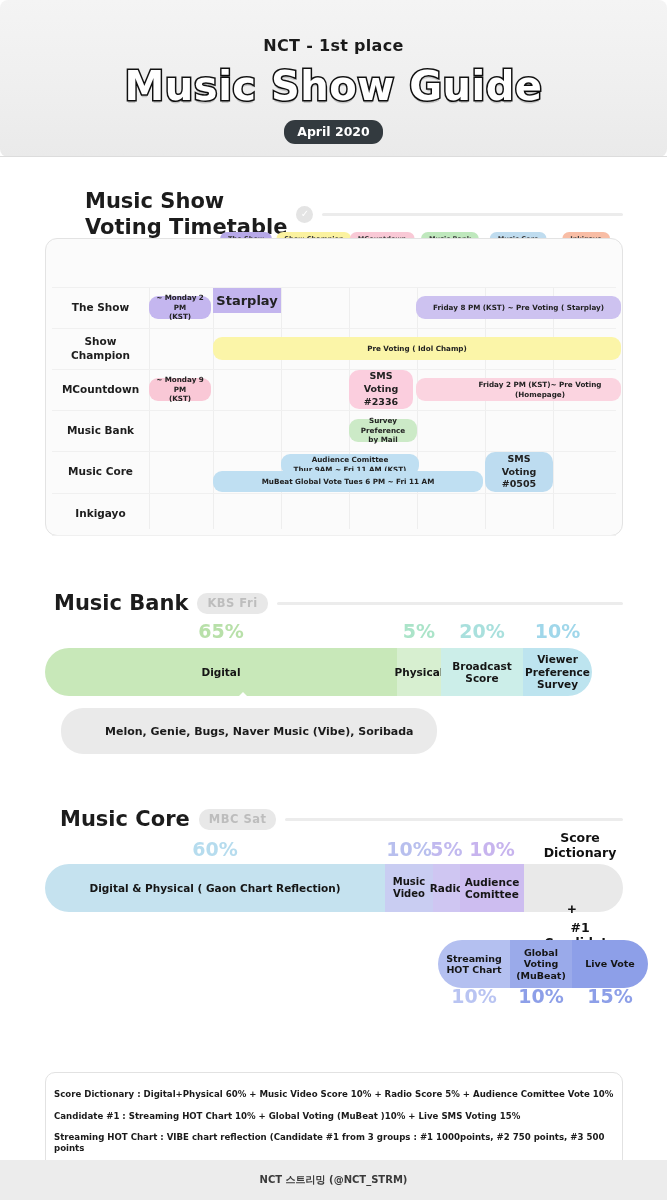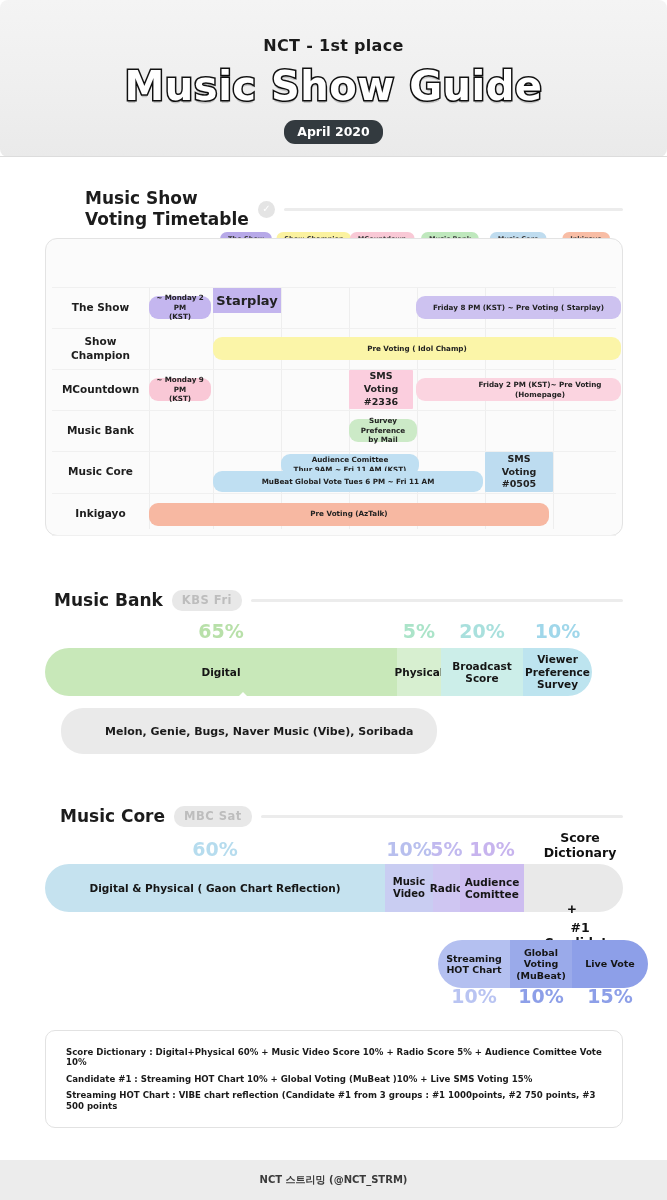--- a/index.html
+++ b/index.html
@@ -36,21 +36,21 @@
     background: #333a3f; color: #fff;
     font-size: 12.5px; font-weight: 700;
     padding: 4px 13px 5px; border-radius: 11px;
     font-family: "DejaVu Sans", sans-serif;
   }
   .hero-rule { position:absolute; left:0; bottom:0; width:667px; height:1px; background:#dcdcdc; }
 
   
   .sec-head { position: absolute; display: flex; align-items: center; gap: 9px; }
   .sec-head .t1 {
-    font-size: 17px; font-weight: 800; color: #1c1c1c; line-height: 1.25;
+    font-size: 21px; font-weight: 800; color: #1c1c1c; line-height: 1.25;
     font-family: "DejaVu Sans", sans-serif; white-space: pre-line;
   }
   .sec-head .pill {
     background: #e8e8e8; color: #bdbdbd; font-size: 11.5px; font-weight: 800;
     border-radius: 10px; padding: 3px 10px 4px; font-family: "DejaVu Sans", sans-serif;
     letter-spacing:.5px;
   }
   .sec-head .line { height: 3px; background: #ececec; border-radius: 2px; flex: 1; }
   .sec-head .check {
     width: 17px; height: 17px; border-radius: 50%; background: #e4e4e4;
@@ -87,21 +87,21 @@
     position: absolute; left: 6px; width: 97px; text-align: center;
     font-size: 10.5px; font-weight: 800; color: #1d1d1d; line-height: 1.25;
     font-family: "DejaVu Sans", sans-serif; white-space: pre-line;
   }
   .bar {
     position: absolute; display: flex; align-items: center; justify-content: center;
     text-align: center; font-size: 7.2px; font-weight: 800; color: #222;
     border-radius: 9px; line-height: 1.35; padding: 0 5px;
     font-family: "DejaVu Sans", sans-serif; white-space: pre-line;
   }
-  .bar.rect { border-radius: 1px; font-size: 9.5px; }
+  .bar.rect { border-radius: 10px; font-size: 9.5px; }
   .bar.big { font-size: 13px; border-radius: 0; }
 
   
   .bd-bar {
     position: absolute; height: 48px; border-radius: 24px; overflow: hidden;
     display: flex;
   }
   .bd-seg {
     display: flex; align-items: center; justify-content: center; text-align: center;
     font-size: 10.5px; font-weight: 800; color: #151515; line-height: 1.18;
@@ -125,23 +125,23 @@
   }
   .sidelabel {
     position: absolute; text-align: center; font-size: 12.5px; font-weight: 800;
     color: #111; line-height: 1.2; font-family: "DejaVu Sans", sans-serif;
     white-space: pre-line; transform: translateX(-50%);
   }
   .plus { position:absolute; font-size: 15px; font-weight: 800; color:#111; transform: translateX(-50%); }
 
   
   .notes {
-    position: absolute; left: 45px; top: 1030px; width: 578px; height: 98px;
+    position: absolute; left: 45px; top: 1072px; width: 578px; height: 98px;
     background: #fff; border: 1px solid #e2e2e2; border-radius: 10px;
-    padding: 16px 20px; display: flex; flex-direction: column; justify-content: space-between;
+    padding: 16px 8px; display: flex; flex-direction: column; justify-content: space-between;
   }
   .notes p {
     font-size: 8.6px; font-weight: 800; color: #1a1a1a;
     font-family: "DejaVu Sans", sans-serif; line-height: 1.2;
   }
   .footer {
     position: absolute; left: 0; top: 1160px; width: 667px; height: 40px;
     background: #ececec; display: flex; align-items: center; justify-content: center;
     font-size: 10px; font-weight: 700; color: #3a3a3a;
     font-family: "DejaVu Sans", sans-serif;
@@ -217,21 +217,20 @@
 (KST)</div>
         <div class="bar rect" style="font-size: 9.5px; top: 131px; height: 39px; left: 303px; width: 64px; background: rgb(251, 206, 222);">SMS Voting
 #2336</div>
         <div class="bar" style="top: 139px; height: 23px; left: 370px; width: 205px; background: rgb(251, 212, 224); padding-left: 48px;">Friday 2 PM (KST)~       Pre Voting (Homepage)</div>
         <div class="bar" style="top: 180px; height: 23px; left: 303px; width: 68px; background: rgb(204, 234, 199);">Survey  Preference
 by Mail</div>
         <div class="bar" style="top: 215px; height: 21px; left: 235px; width: 138px; background: rgb(191, 223, 242);">Audience Comittee
 Thur 9AM ~ Fri 11 AM (KST)</div>
         <div class="bar rect" style="font-size: 9.5px; top: 213px; height: 40px; left: 439px; width: 68px; background: rgb(189, 220, 240);">SMS Voting
 #0505</div>
-        <div class="bar" style="top: 263.5px; height: 23px; left: 103px; width: 400px; background: rgb(247, 184, 162);">Pre Voting (AzTalk)</div>
         <div class="bar" style="top: 232px; height: 21px; left: 167px; width: 270px; background: rgb(191, 223, 242);">MuBeat Global Vote        Tues 6 PM ~ Fri 11 AM</div>
       </div>
   </div>
 
   <div class="sec-head" style="left:54px; top:590px; width:569px;">
     <div class="t1">Music Bank</div>
     <div class="pill">KBS  Fri</div>
     <div class="line"></div>
   </div>
   <div id="mbbar">

